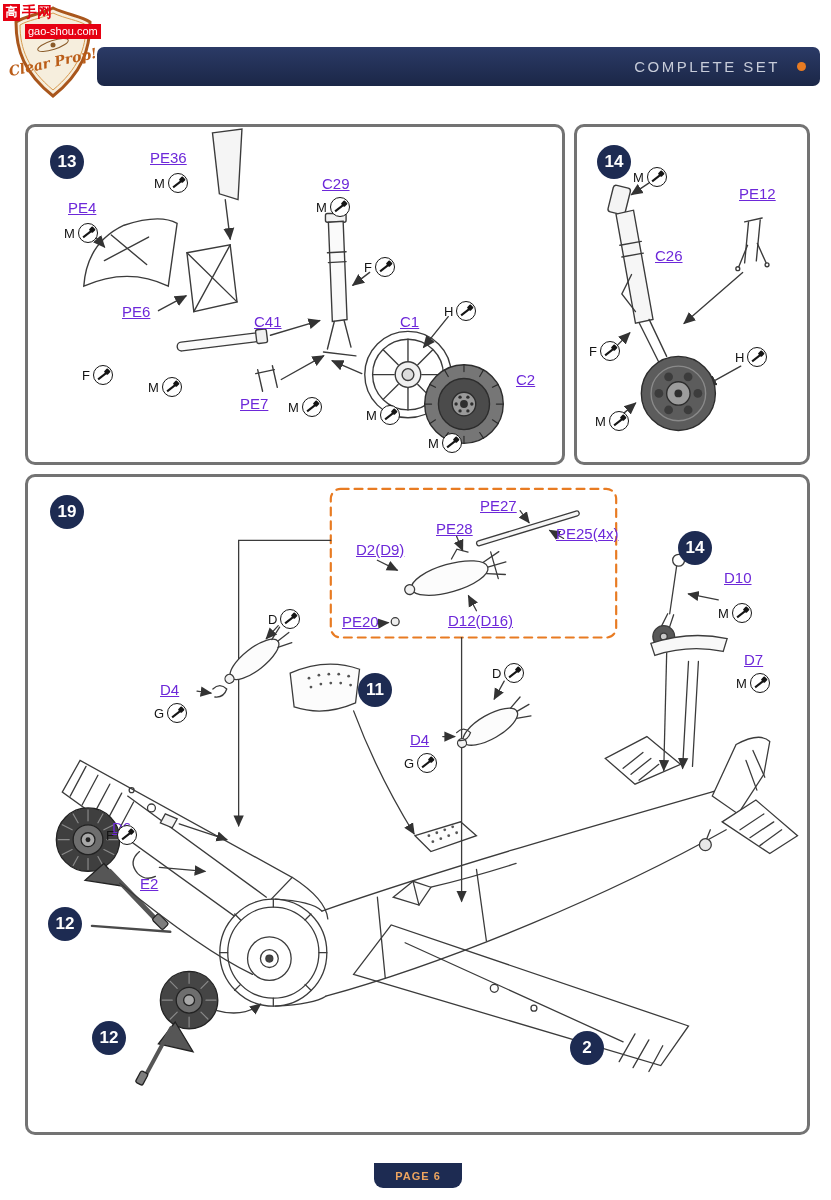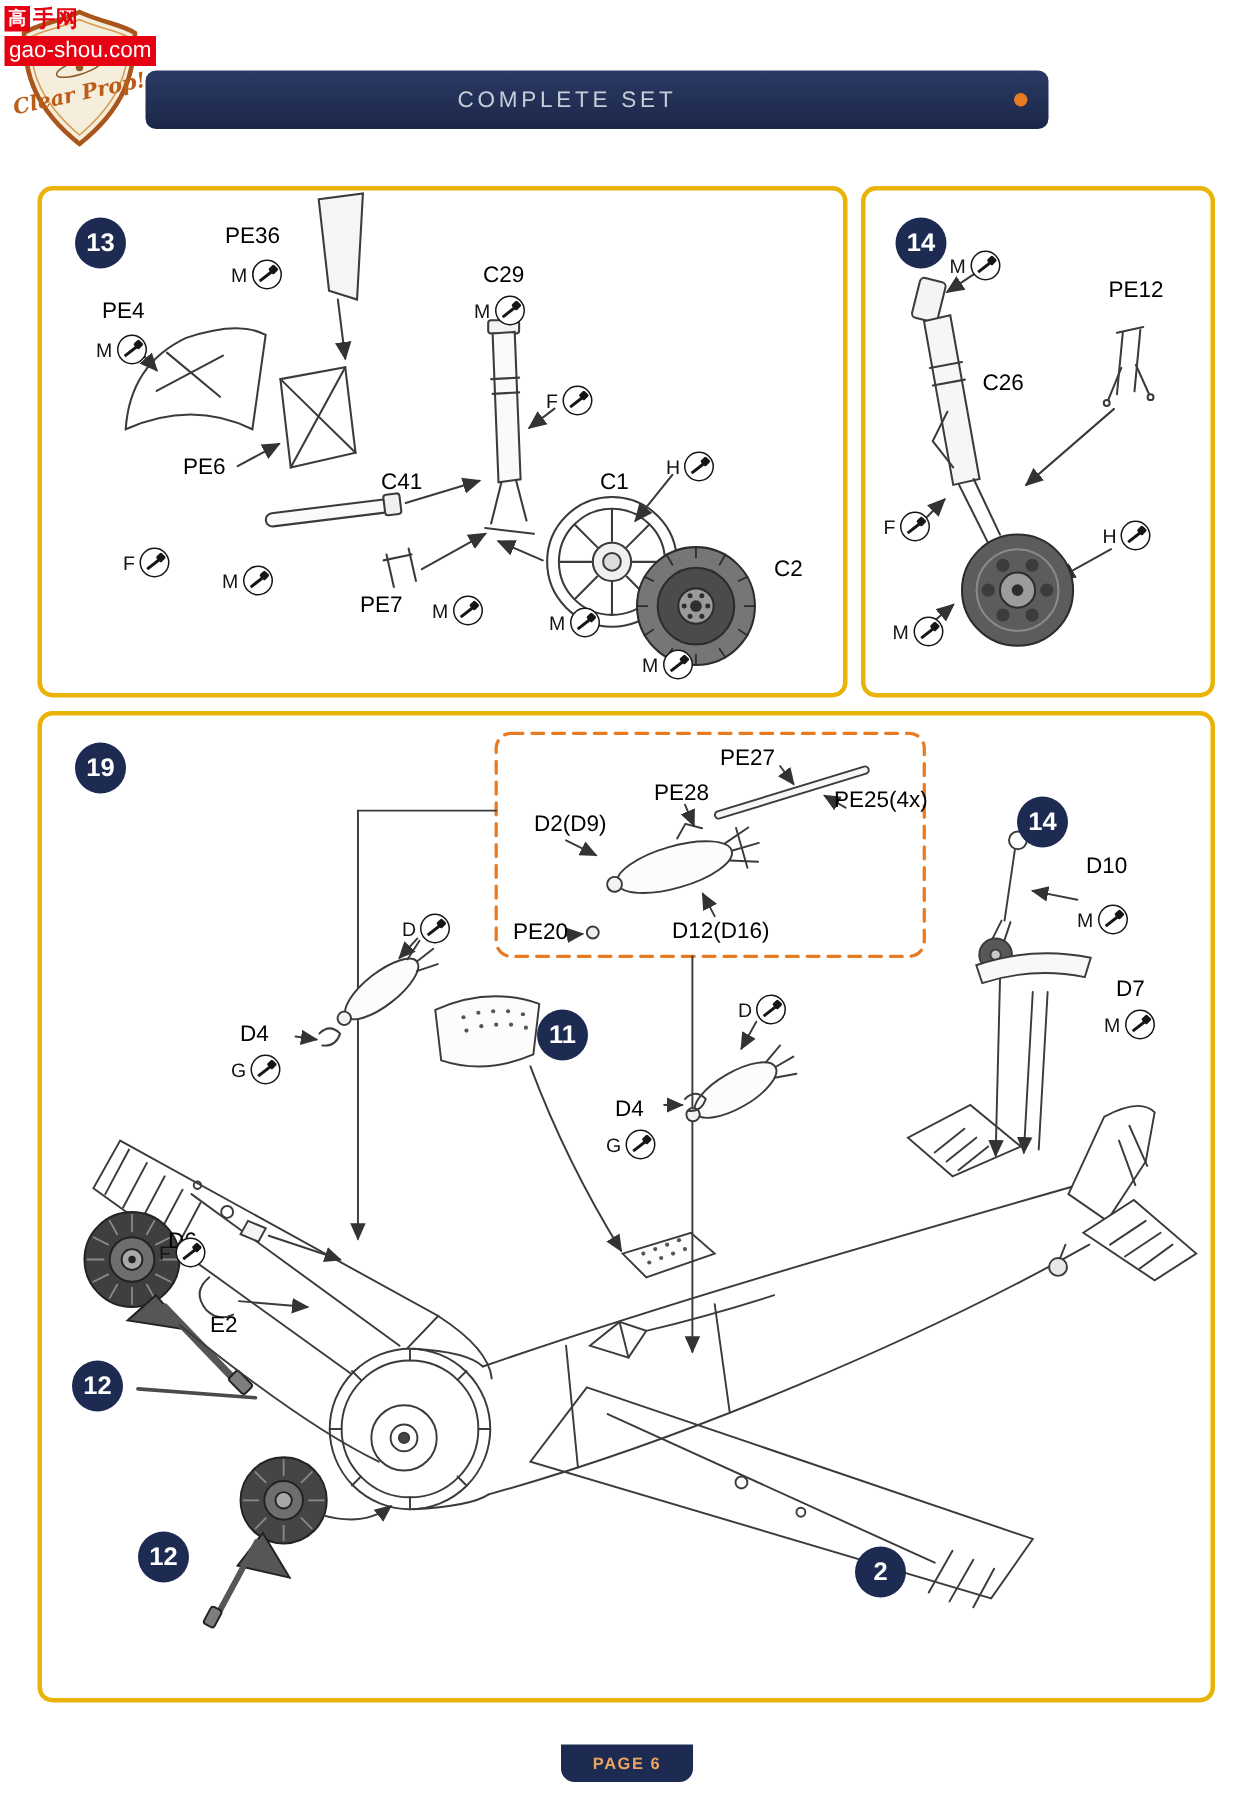--- a/index.html
+++ b/index.html
@@ -1,42 +1,42 @@
 <!DOCTYPE html>
 <html><head>
 <meta charset="utf-8">
 <style>
   html,body{margin:0;padding:0;background:#fff;}
   .page{position:relative;width:831px;height:1200px;background:#ffffff;font-family:"Liberation Sans",sans-serif;overflow:hidden;}
 
   
-  .header-bar{position:absolute;left:97px;top:47px;width:602px;height:39px;
+  .header-bar{position:absolute;left:97px;top:47px;width:723px;height:39px;
     background:linear-gradient(#2b3a66,#1b2747);border-radius:7px;
-    display:flex;align-items:center;justify-content:center;padding-right:40px;box-sizing:border-box;}
+    display:flex;align-items:center;justify-content:flex-end;padding-right:40px;box-sizing:border-box;}
   .header-title{color:#c7ccd9;font-size:15px;letter-spacing:2.5px;}
   .header-dot{position:absolute;right:14px;top:15px;width:9px;height:9px;border-radius:50%;background:#e87b22;}
   .logo{position:absolute;left:8px;top:5px;width:90px;height:94px;}
 
   
   .watermark{position:absolute;left:3px;top:3px;z-index:30;display:flex;flex-direction:column;gap:2px;}
   .wm-row{display:flex;align-items:center;gap:2px;}
   .wm-box{width:17px;height:17px;background:#e60012;color:#fff;font-size:12px;font-weight:bold;display:flex;align-items:center;justify-content:center;}
   .wm-rest{color:#e60012;font-size:15px;font-weight:bold;}
-  .wm-url{background:#e60012;color:#fff;font-size:15px;line-height:1.2;padding:1px 3px;width:fit-content;}
+  .wm-url{background:#e60012;color:#fff;font-size:11px;line-height:1.2;padding:1px 3px;width:fit-content;margin-left:22px;}
 
   
-  .panel{position:absolute;border:3px solid #eab308;border-radius:10px;box-sizing:border-box;background:#fff;}
+  .panel{position:absolute;border:3px solid #737373;border-radius:10px;box-sizing:border-box;background:#fff;}
   #panel13{left:25px;top:124px;width:540px;height:341px;}
   #panel14{left:574px;top:124px;width:236px;height:341px;}
   #panel15{left:25px;top:474px;width:785px;height:661px;}
   .panel svg.art{position:absolute;left:0;top:0;width:100%;height:100%;}
 
   .badge{position:absolute;width:34px;height:34px;border-radius:50%;background:#1d2b52;color:#fff;
     font-size:17px;font-weight:bold;display:flex;align-items:center;justify-content:center;z-index:5;}
-  .plabel{position:absolute;font-size:15px;color:#000000;white-space:nowrap;z-index:5;}
+  .plabel{position:absolute;font-size:15px;color:#6d28d9;white-space:nowrap;z-index:5;text-decoration:underline;}
 
   .sym{position:absolute;display:flex;align-items:center;gap:3px;z-index:5;}
   .sym-letter{font-size:13px;color:#141414;}
   .sym-circle{position:relative;width:20px;height:20px;border:1.6px solid #151515;border-radius:50%;box-sizing:border-box;background:#fff;}
   .sym-circle::after{content:"";position:absolute;left:3px;top:9px;width:11px;height:2.2px;background:#151515;transform:rotate(-38deg);}
   .sym-circle::before{content:"";position:absolute;right:2.5px;top:3px;width:4.5px;height:4.5px;border-radius:1px;background:#151515;transform:rotate(45deg);}
 
   
   .footer-tab{position:absolute;left:374px;top:1163px;width:88px;height:25px;background:#1d2b52;
     border-radius:0 0 9px 9px;display:flex;align-items:center;justify-content:center;}

